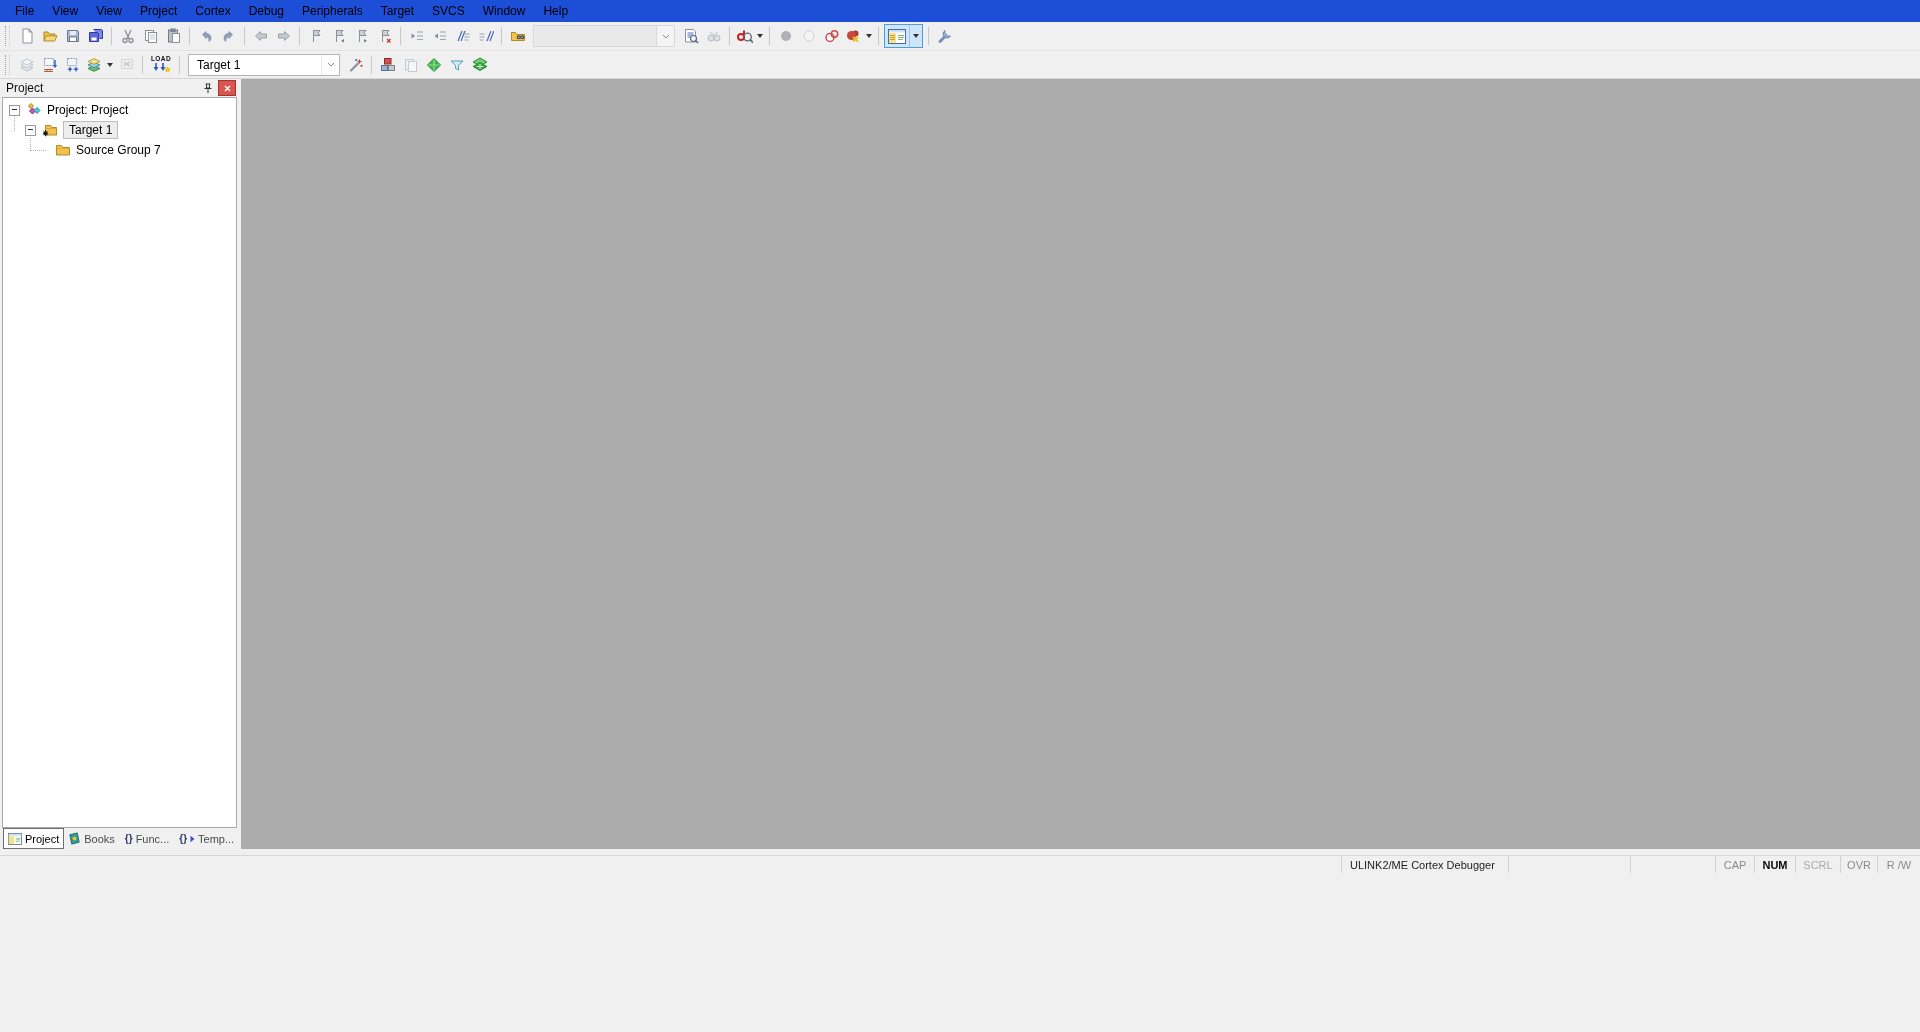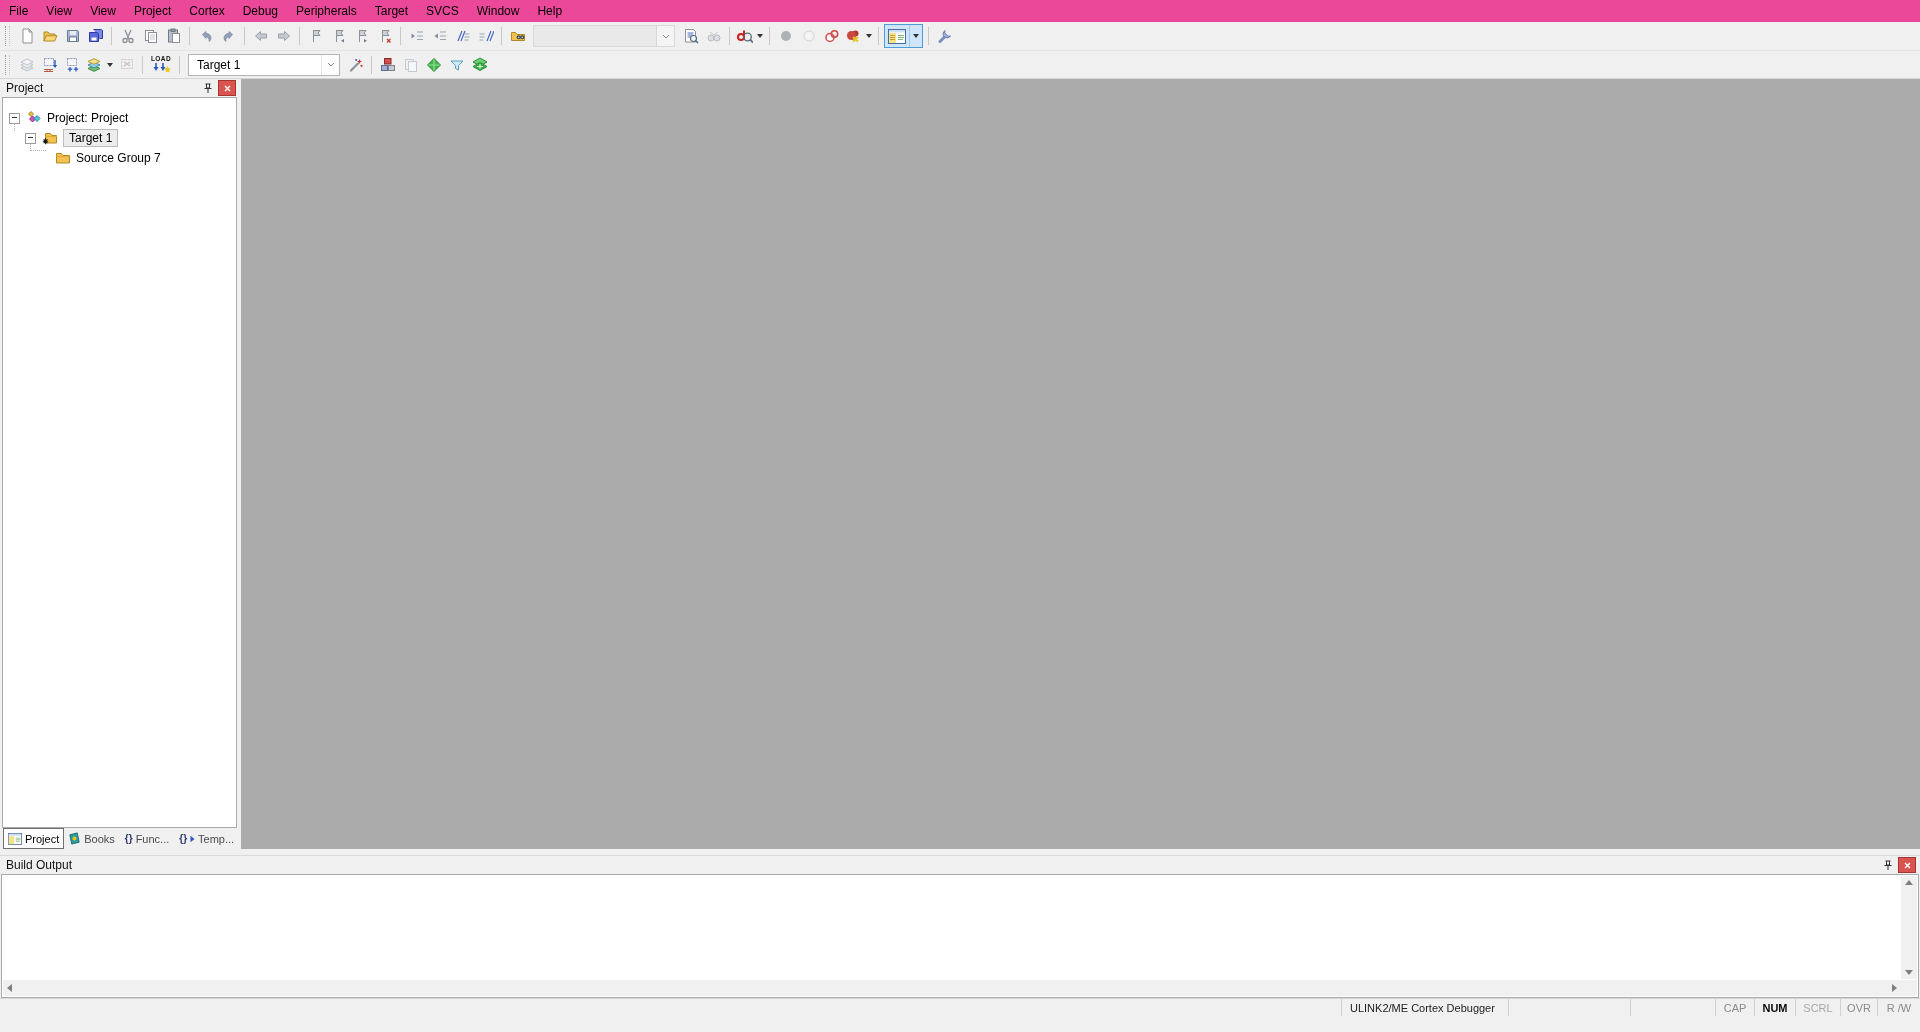--- a/index.html
+++ b/index.html
@@ -9,21 +9,21 @@
   .titlebar{height:22px;background:#fff;display:flex;align-items:center}
   .app-icon{width:15px;height:15px;margin:0 7px 0 8px;background:#1e7e46;border:1px solid #145c32;border-radius:2px;
     color:#fff;font-size:9px;font-weight:bold;display:flex;align-items:center;justify-content:center;font-style:italic}
   .title-text{color:#3c3c3c}
   .win-controls{margin-left:auto;display:flex;height:100%}
   .win-btn{width:46px;display:flex;align-items:center;justify-content:center}
   .min-glyph{width:10px;height:0;border-bottom:1px solid #555}
   .rest-glyph{width:8px;height:8px;border:1px solid #555;position:relative;background:#fff}
   .rest-glyph:before{content:"";position:absolute;left:2px;top:-3px;width:8px;height:8px;border:1px solid #555;z-index:-1}
   
-  .menubar{height:22px;display:flex;align-items:center;background:#ec4899;}
+  .menubar{height:22px;display:flex;align-items:center;background:#1d4ed8;padding-left:6px}
   .menu-item{padding:3px 9px}
   
   .toolbar{display:flex;align-items:center;height:28px;background:#f0f0f0;padding-left:3px}
   .toolbar.tb2{height:27px;border-top:1px solid #e3e3e3;border-bottom:1px solid #d6d6d6}
   .grip{width:3px;height:20px;border-left:1px dotted #9a9a9a;border-right:1px dotted #c9c9c9;margin:0 5px 0 2px}
   .tbtn{min-width:23px;height:22px;display:flex;align-items:center;justify-content:center}
   .sep{width:1px;height:18px;background:#c8c8c8;margin:0 4px}
   .dtri{width:0;height:0;border-left:3.5px solid transparent;border-right:3.5px solid transparent;border-top:4px solid #333}
   .ddbtn{width:11px;height:22px;display:flex;align-items:center;justify-content:center}
   .i16{width:16px;height:16px;display:block}
@@ -38,21 +38,21 @@
   .hl-btn .ddwrap{width:12px;height:100%;display:flex;align-items:center;justify-content:center;border-left:1px solid #9ec7e8}
   .load-ic{display:flex;flex-direction:column;align-items:center;line-height:1}
   .load-txt{font-size:6.5px;font-weight:bold;letter-spacing:.4px;color:#111}
   
   .workspace{display:flex;height:770px}
   .left-col{width:239px;display:flex;flex-direction:column;background:#f0f0f0}
   .panel-header{height:18px;display:flex;align-items:center;padding:0 3px 0 6px}
   .panel-title{flex:1;color:#111}
   .pin-btn{width:15px;height:14px;display:flex;align-items:center;justify-content:center;margin-right:3px}
   .pclose{width:16px;height:14px;background:#d9534f;border:1px solid #a33430;display:flex;align-items:center;justify-content:center}
-  .tree-area{flex:1;background:#fff;border:1px solid #a7abb0;margin:0 2px;position:relative;padding-top:10px}
+  .tree-area{flex:1;background:#fff;border:1px solid #a7abb0;margin:0 2px;position:relative;padding-top:2px}
   .tree-row{height:20px;display:flex;align-items:center;white-space:nowrap}
   .expander{width:9px;height:9px;border:1px solid #9b9b9b;background:#fff;position:relative;flex:none;margin-right:6px}
   .expander:after{content:"";position:absolute;left:1.5px;top:3.5px;width:5px;height:1px;background:#333}
   .ticon{flex:none;margin-right:5px}
   .sel-label{background:#ededed;border:1px solid #bdbdbd;padding:1px 5px}
   .dot-v{position:absolute;border-left:1px dotted #b4b4b4}
   .dot-h{position:absolute;border-top:1px dotted #b4b4b4}
   .left-tabs{height:21px;display:flex;align-items:center;background:#f0f0f0;padding-left:3px}
   .ltab{display:flex;align-items:center;gap:3px;padding:1px 4px;color:#4a4a4a;font-size:11px;height:17px}
   .ltab.active{background:#fff;border:1px solid #6f6f6f;color:#000}
@@ -525,47 +525,20 @@
         </div>
         <div class="ltab-sep"></div>
       </div>
     </div>
 
     <div class="mdi"></div>
   </div>
 
   <div class="h-gap"></div>
 
-  <div class="build-output">
-    <div class="bo-header">
-      <div class="bo-title">Build Output</div>
-      <div class="pin-btn">
-        <svg width="10" height="11" viewBox="0 0 10 11">
-            <path d="M2.5 1h5M3.5 1v4h3V1M1.5 5.5h7M5 5.5V10" stroke="#333" fill="none"></path>
-          </svg>
-      </div>
-      <div class="pclose">
-        <svg width="7" height="7" viewBox="0 0 7 7">
-            <path d="M1 1l5 5M6 1 1 6" stroke="#fff" stroke-width="1.4"></path>
-          </svg>
-      </div>
-    </div>
-    <div class="bo-body">
-      <span></span>
-      <div class="vscroll">
-        <div class="tri-up"></div>
-        <div class="tri-down"></div>
-      </div>
-      <div class="hscroll">
-        <div class="tri-left"></div>
-        <div class="tri-right"></div>
-      </div>
-      <div class="corner"></div>
-    </div>
-  </div>
 
   <div class="statusbar">
     <div class="sb-spacer"></div>
     <div class="sb-seg" style="width:150px">ULINK2/ME Cortex Debugger</div>
     <div class="sb-seg" style="width:105px"></div>
     <div class="sb-seg" style="width:68px"></div>
     <div class="sb-seg center ind-dim" style="width:38px">CAP</div>
     <div class="sb-seg center ind-on" style="width:40px">NUM</div>
     <div class="sb-seg center ind-dimmer" style="width:44px">SCRL</div>
     <div class="sb-seg center ind-dim" style="width:36px">OVR</div>

